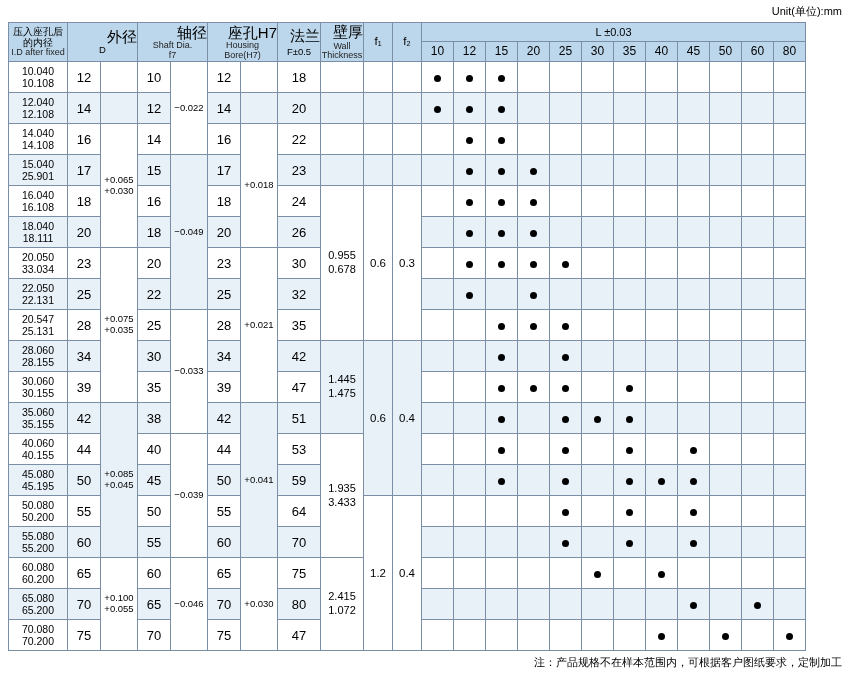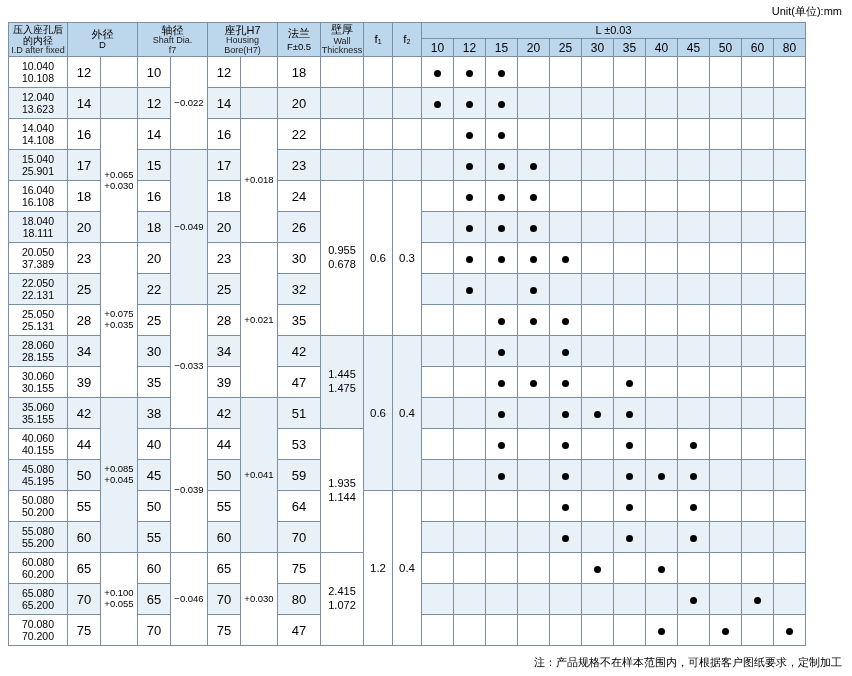--- a/index.html
+++ b/index.html
@@ -1,21 +1,21 @@
 <!DOCTYPE html>
 <html><head>
 <meta charset="utf-8">
 <style>
   html,body{margin:0;padding:0;background:#ffffff;}
   body{width:852px;height:676px;font-family:"Liberation Sans","DejaVu Sans",sans-serif;color:#000;position:relative;}
   .unit{position:absolute;right:10px;top:4px;font-size:11px;text-align:right;}
   table.spec{position:absolute;left:8px;top:22px;border-collapse:collapse;table-layout:fixed;}
   table.spec td,table.spec th{border:1px solid #7a8fa6;padding:0;text-align:center;vertical-align:middle;font-weight:normal;}
   .hdr{background:#bcd7ec;font-size:11px;line-height:1.15;padding:2px 1px;}
-  .hdr .cn{display:block;font-size:11px;}
+  .hdr .cn{display:block;font-size:15px;text-align:right;}
   .hdr .cn-sm{display:block;font-size:10px;line-height:1.1;}
   .hdr .en{display:block;font-size:9px;color:#222;line-height:1.08;}
   .hdr .sub{display:block;font-size:9.5px;}
   .lh{background:#bcd7ec;font-size:12px;}
   .tickcol{width:31px;}
   .row-a td{background:#ffffff;}
   .row-b td{background:#e8f1f8;}
   .c-id{font-size:10.5px;line-height:1.2;width:58px;}
   .c-id span{display:block;}
   .c-val{font-size:13px;width:32px;}
@@ -106,21 +106,21 @@
         <td class="tickcol" style="height: 30px;"></td>
         <td class="tickcol" style="height: 30px;"></td>
         <td class="tickcol" style="height: 30px;"></td>
         <td class="tickcol" style="height: 30px;"></td>
         <td class="tickcol" style="height: 30px;"></td>
         <td class="tickcol" style="height: 30px;"></td>
       </tr>
       <tr class="row-b">
         <td class="c-id">
           <span>12.040</span>
-          <span>13.623</span>
+          <span>12.108</span>
         </td>
         <td class="c-val">14</td>
         <td class="c-tol"></td>
         <td class="c-val">12</td>
         <td class="c-val">14</td>
         <td class="c-tol"></td>
         <td class="c-val">20</td>
         <td class="c-wall"></td>
         <td class="c-f"></td>
         <td class="c-f"></td>
@@ -243,21 +243,21 @@
         <td class="tickcol" style="height: 30px;"></td>
         <td class="tickcol" style="height: 30px;"></td>
         <td class="tickcol" style="height: 30px;"></td>
         <td class="tickcol" style="height: 30px;"></td>
         <td class="tickcol" style="height: 30px;"></td>
         <td class="tickcol" style="height: 30px;"></td>
       </tr>
       <tr class="row-a">
         <td class="c-id">
           <span>20.050</span>
-          <span>37.389</span>
+          <span>33.034</span>
         </td>
         <td class="c-val">23</td>
         <td class="c-tol" rowspan="5">
           <span>+0.075</span>
           <span>+0.035</span>
         </td>
         <td class="c-val">20</td>
         <td class="c-val">23</td>
         <td class="c-tol" rowspan="5">
           <span>+0.021</span>
@@ -293,21 +293,21 @@
         <td class="tickcol" style="height: 30px;"></td>
         <td class="tickcol" style="height: 30px;"></td>
         <td class="tickcol" style="height: 30px;"></td>
         <td class="tickcol" style="height: 30px;"></td>
         <td class="tickcol" style="height: 30px;"></td>
         <td class="tickcol" style="height: 30px;"></td>
         <td class="tickcol" style="height: 30px;"></td>
       </tr>
       <tr class="row-a">
         <td class="c-id">
-          <span>25.050</span>
+          <span>20.547</span>
           <span>25.131</span>
         </td>
         <td class="c-val">28</td>
         <td class="c-val">25</td>
         <td class="c-tol" rowspan="4">
           <span>−0.033</span>
         </td>
         <td class="c-val">28</td>
         <td class="c-val">35</td>
         <td class="tickcol" style="height: 30px;"></td>
@@ -409,21 +409,21 @@
         </td>
         <td class="c-val">44</td>
         <td class="c-val">40</td>
         <td class="c-tol" rowspan="4">
           <span>−0.039</span>
         </td>
         <td class="c-val">44</td>
         <td class="c-val">53</td>
         <td class="c-wall" rowspan="4">
           <span>1.935</span>
-          <span>1.144</span>
+          <span>3.433</span>
         </td>
         <td class="tickcol" style="height: 30px;"></td>
         <td class="tickcol" style="height: 30px;"></td>
         <td class="tickcol" style="height: 30px;"><span class="dot"></span></td>
         <td class="tickcol" style="height: 30px;"></td>
         <td class="tickcol" style="height: 30px;"><span class="dot"></span></td>
         <td class="tickcol" style="height: 30px;"></td>
         <td class="tickcol" style="height: 30px;"><span class="dot"></span></td>
         <td class="tickcol" style="height: 30px;"></td>
         <td class="tickcol" style="height: 30px;"><span class="dot"></span></td>

